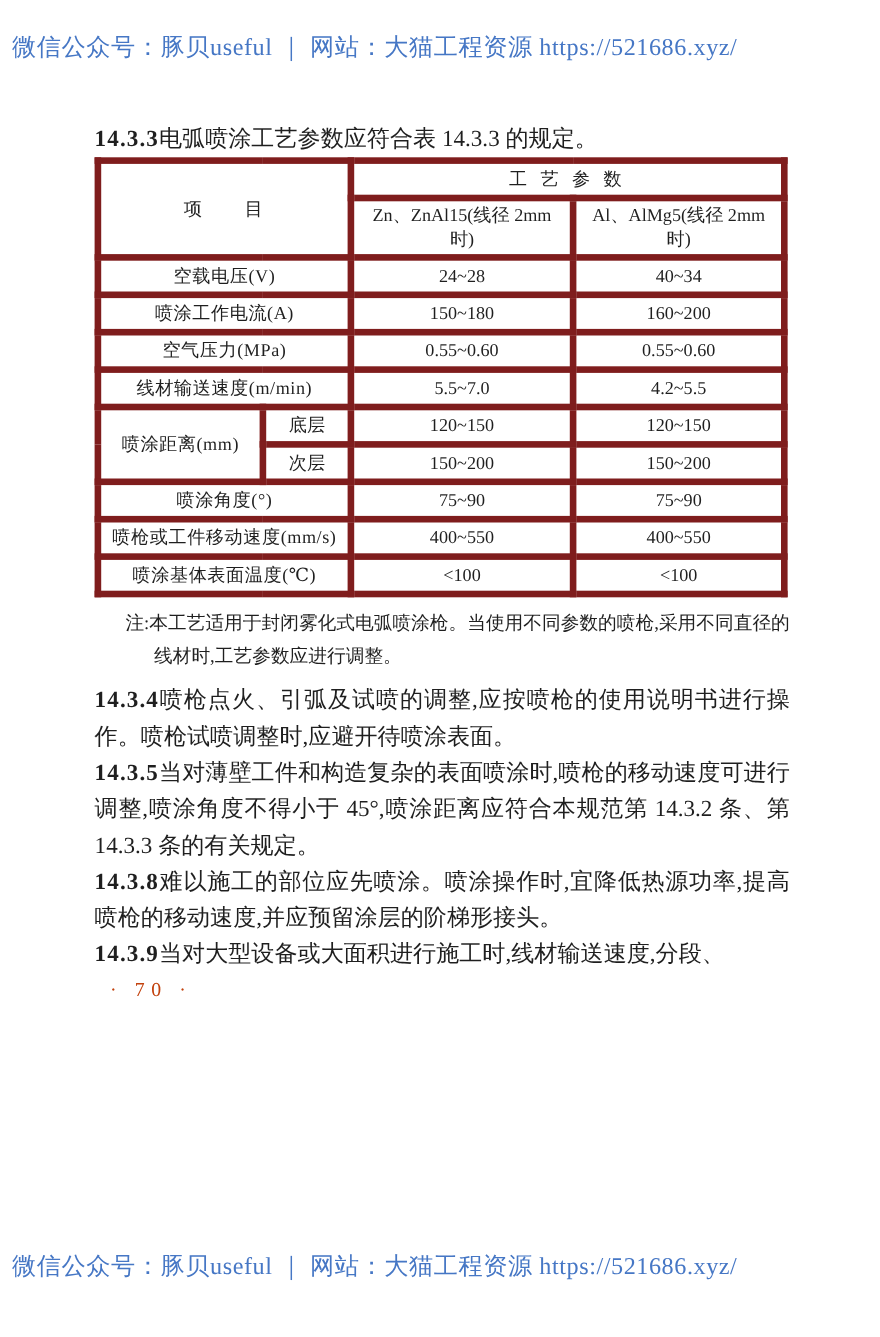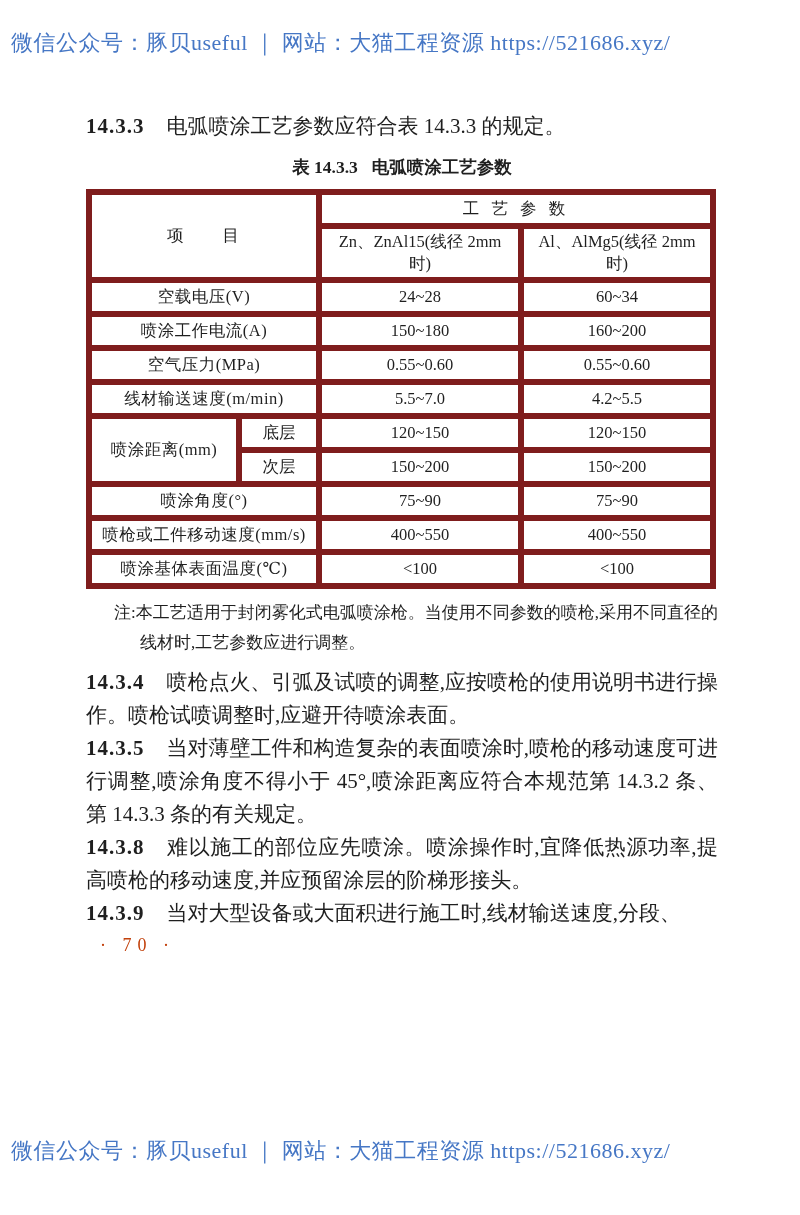--- a/index.html
+++ b/index.html
@@ -30,21 +30,20 @@
     left: 86px;
     width: 632px;
   }
   .clause {
     font-size: 21px;
     line-height: 33px;
     text-align: justify;
   }
   .clause .num {
     font-weight: bold;
-    margin-right: 22px;
     letter-spacing: 1px;
   }
   .table-caption {
     text-align: center;
     font-weight: bold;
     font-size: 17.5px;
     margin: 12px 0 10px 0;
   }
   .caption-gap { display: inline-block; width: 14px; }
 
@@ -88,44 +87,41 @@
 <body>
 
 <div class="watermark top">微信公众号：豚贝useful ｜ 网站：大猫工程资源 https://521686.xyz/</div>
 
 <div class="content">
 
   <p class="clause">
     <span class="num">14.3.3</span><span>电弧喷涂工艺参数应符合表 14.3.3 的规定。</span>
   </p>
 
-  <div class="table-caption">
-    <span>表 14.3.3</span><span class="caption-gap"></span><span>电弧喷涂工艺参数</span>
-  </div>
 
   <table class="params">
     <colgroup>
       <col style="width:150px">
         <col style="width:80px">
         <col style="width:202px">
         <col style="width:192px">
     </colgroup>
     <tbody>
         <tr>
       <td colspan="2" rowspan="2" class="item-head">项　　目</td>
       <td colspan="2" class="group-head">工 艺 参 数</td>
     </tr>
     <tr>
       <td class="sub-head">Zn、ZnAl15(线径 2mm 时)</td>
       <td class="sub-head">Al、AlMg5(线径 2mm 时)</td>
     </tr>
     <tr>
       <td colspan="2" class="row-label">空载电压(V)</td>
       <td>24~28</td>
-      <td>60~34</td>
+      <td>40~34</td>
     </tr>
     <tr>
       <td colspan="2" class="row-label">喷涂工作电流(A)</td>
       <td>150~180</td>
       <td>160~200</td>
     </tr>
     <tr>
       <td colspan="2" class="row-label">空气压力(MPa)</td>
       <td>0.55~0.60</td>
       <td>0.55~0.60</td>

